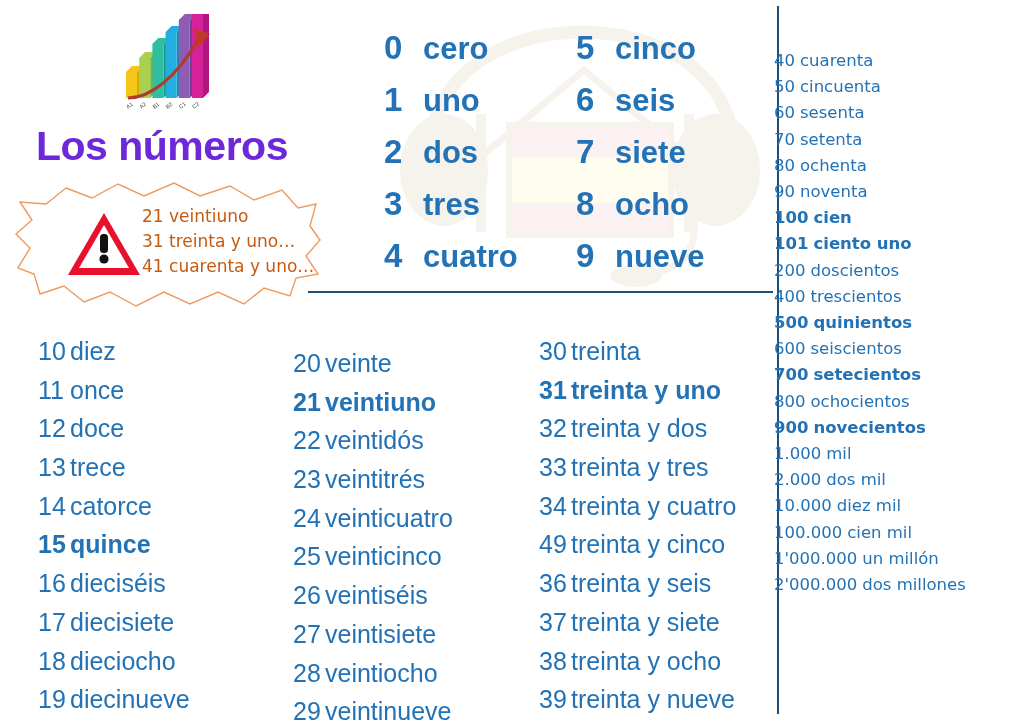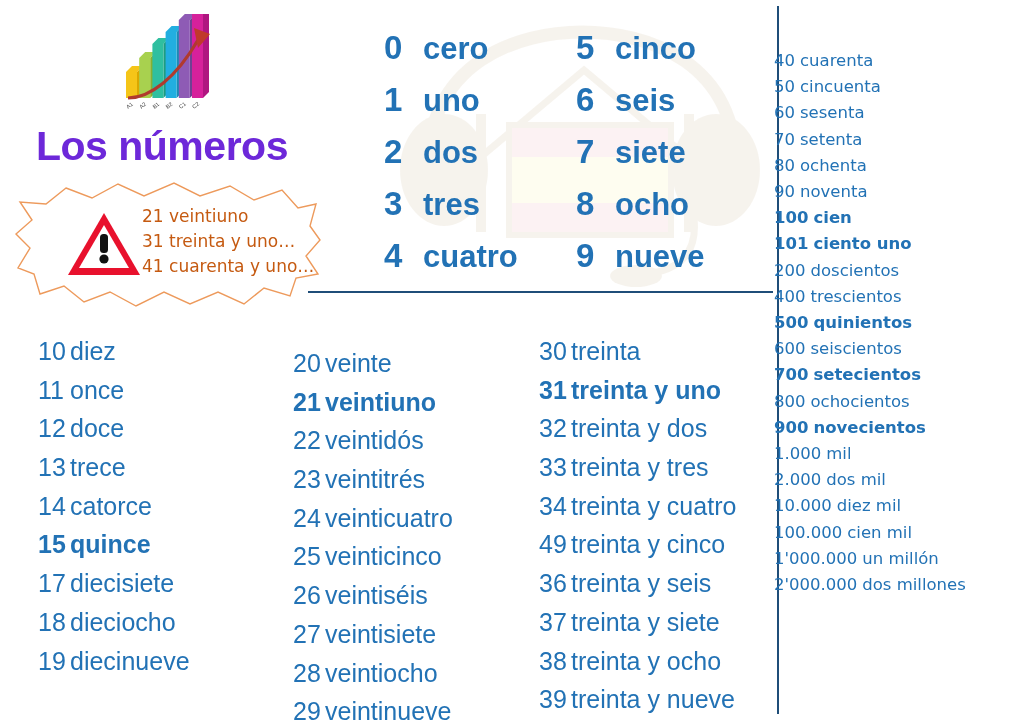--- a/index.html
+++ b/index.html
@@ -311,20 +311,21 @@
   <div class="v-divider"></div>
 
   <div class="teens-grid">
     <div class="teens-col c0" id="teens-col-0">
         <div class="teens-row"><span class="n">10</span><span class="w">diez</span></div>
         <div class="teens-row"><span class="n">11</span><span class="w">once</span></div>
         <div class="teens-row"><span class="n">12</span><span class="w">doce</span></div>
         <div class="teens-row"><span class="n">13</span><span class="w">trece</span></div>
         <div class="teens-row"><span class="n">14</span><span class="w">catorce</span></div>
         <div class="teens-row bold"><span class="n">15</span><span class="w">quince</span></div>
+        <div class="teens-row"><span class="n">16</span><span class="w">dieciséis</span></div>
         <div class="teens-row"><span class="n">17</span><span class="w">diecisiete</span></div>
         <div class="teens-row"><span class="n">18</span><span class="w">dieciocho</span></div>
         <div class="teens-row"><span class="n">19</span><span class="w">diecinueve</span></div>
       </div>
     <div class="teens-col c1" id="teens-col-1">
         <div class="teens-row"><span class="n">20</span><span class="w">veinte</span></div>
         <div class="teens-row bold"><span class="n">21</span><span class="w">veintiuno</span></div>
         <div class="teens-row"><span class="n">22</span><span class="w">veintidós</span></div>
         <div class="teens-row"><span class="n">23</span><span class="w">veintitrés</span></div>
         <div class="teens-row"><span class="n">24</span><span class="w">veinticuatro</span></div>

